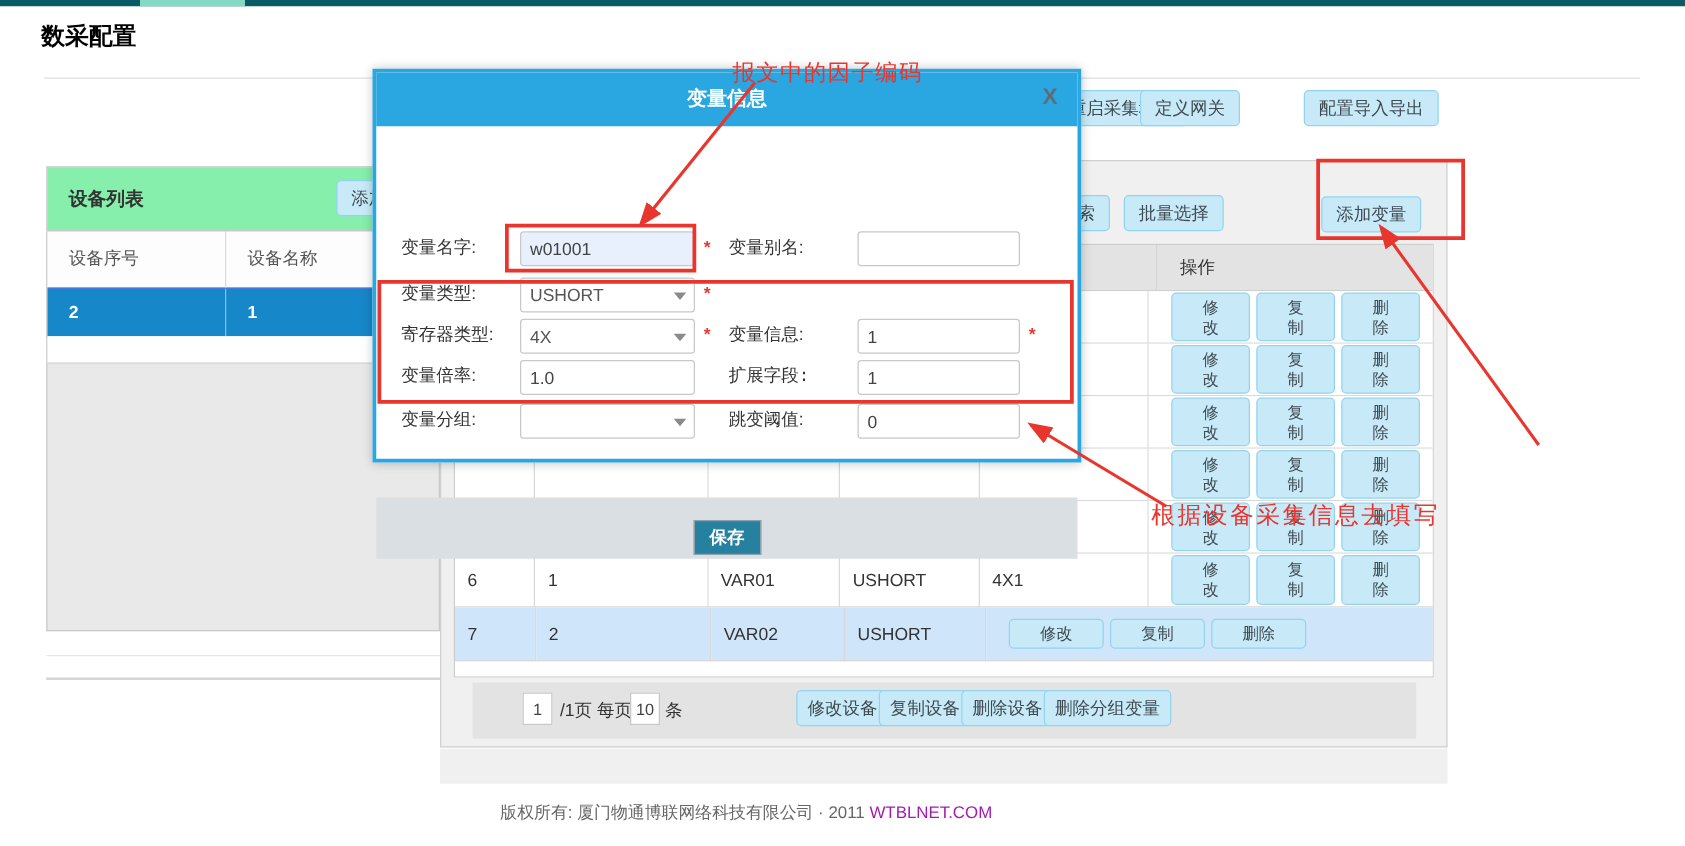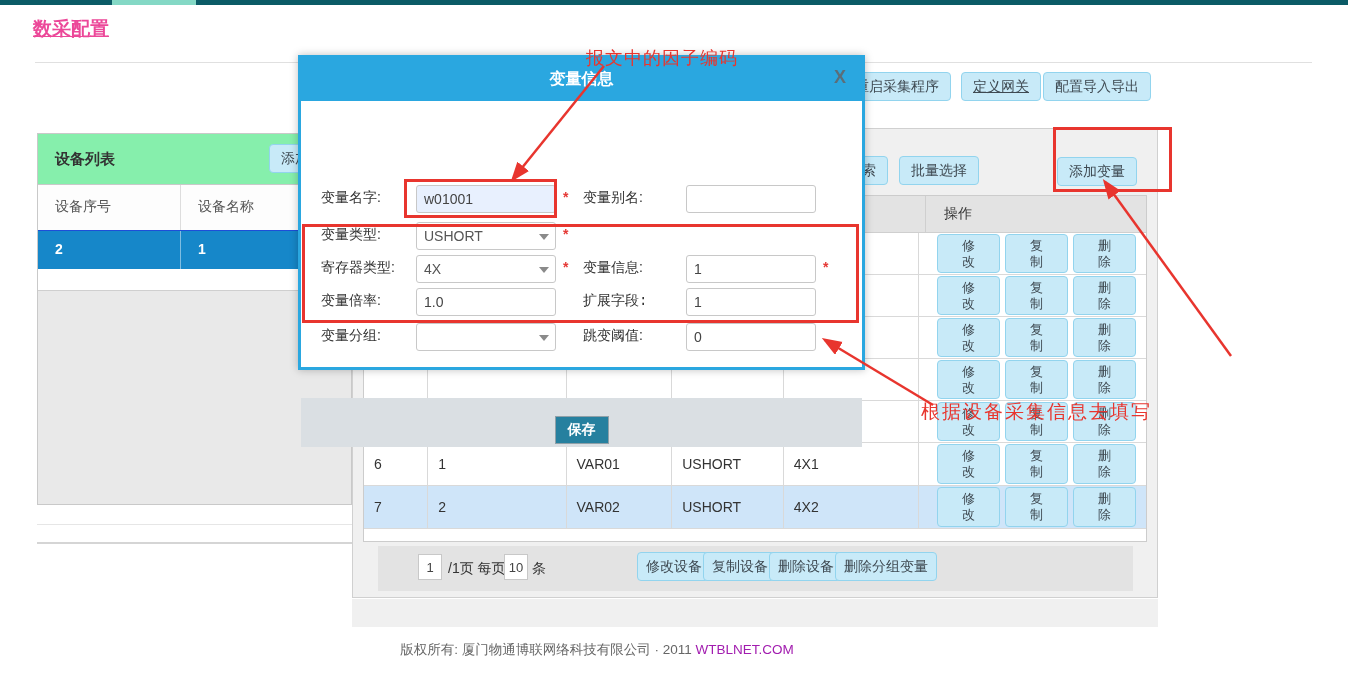--- a/index.html
+++ b/index.html
@@ -69,26 +69,26 @@
   .footer a{color:#a21caf;text-decoration:none;}
 </style>
 </head>
 <body>
 
 <div class="page">
 
   <div class="abs" style="left:0;top:0;width:1348px;height:5px;background:#0b5b66;"></div>
   <div class="abs" style="left:112px;top:0;width:84px;height:5px;background:#84d8c5;"></div>
 
-  <div class="abs" style="left:33px;top:16px;font-size:19px;font-weight:bold;color:#ec4899;text-decoration:underline;">数采配置</div>
+  <div class="abs" style="left:33px;top:16px;font-size:19px;font-weight:bold;color:#000000;">数采配置</div>
 
   <div class="hline" style="left:35px;top:62px;width:1277px;height:1px;background:#e0e0e0;"></div>
 
   <button class="btn abs" style="left:843px;top:72px;">重启采集程序</button>
-  <button class="btn abs" style="left:961px;top:72px;text-decoration:underline;">定义网关</button>
+  <button class="btn abs" style="left:912px;top:72px;">定义网关</button>
   <button class="btn abs" style="left:1043px;top:72px;">配置导入导出</button>
 
   <div class="abs dev-panel">
     <div class="dev-head">
       <span class="abs" style="left:17px;top:16px;font-size:15px;font-weight:bold;color:#333;">设备列表</span>
       <button class="btn abs" style="left:231px;top:10px;">添加设备</button>
     </div>
     <div class="dev-colhead">
       <div class="cell dc1">设备序号</div>
       <div class="cell dc2">设备名称</div>
@@ -196,21 +196,20 @@
         <button class="btn btn-sm">复制</button>
         <button class="btn btn-sm">删除</button>
       </div>
     </div>
 
     <div class="vt-row vt-tall hl">
       <div class="vt-cell c1">7</div>
       <div class="vt-cell c2">2</div>
       <div class="vt-cell c3">VAR02</div>
       <div class="vt-cell c4">USHORT</div>
-      <div class="vt-cell c5">4X2</div>
       <div class="vt-cell c6">
         <button class="btn btn-sm">修改</button>
         <button class="btn btn-sm">复制</button>
         <button class="btn btn-sm">删除</button>
       </div>
     </div>
 
     <div class="filler"></div>
   </div>
 

